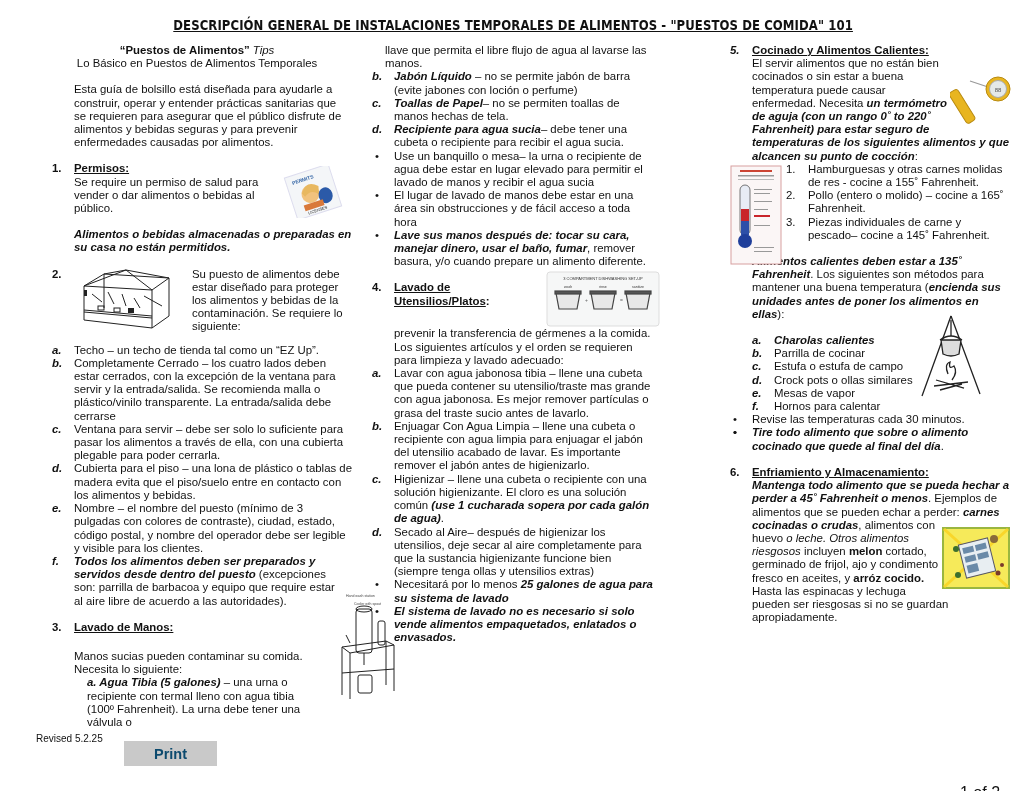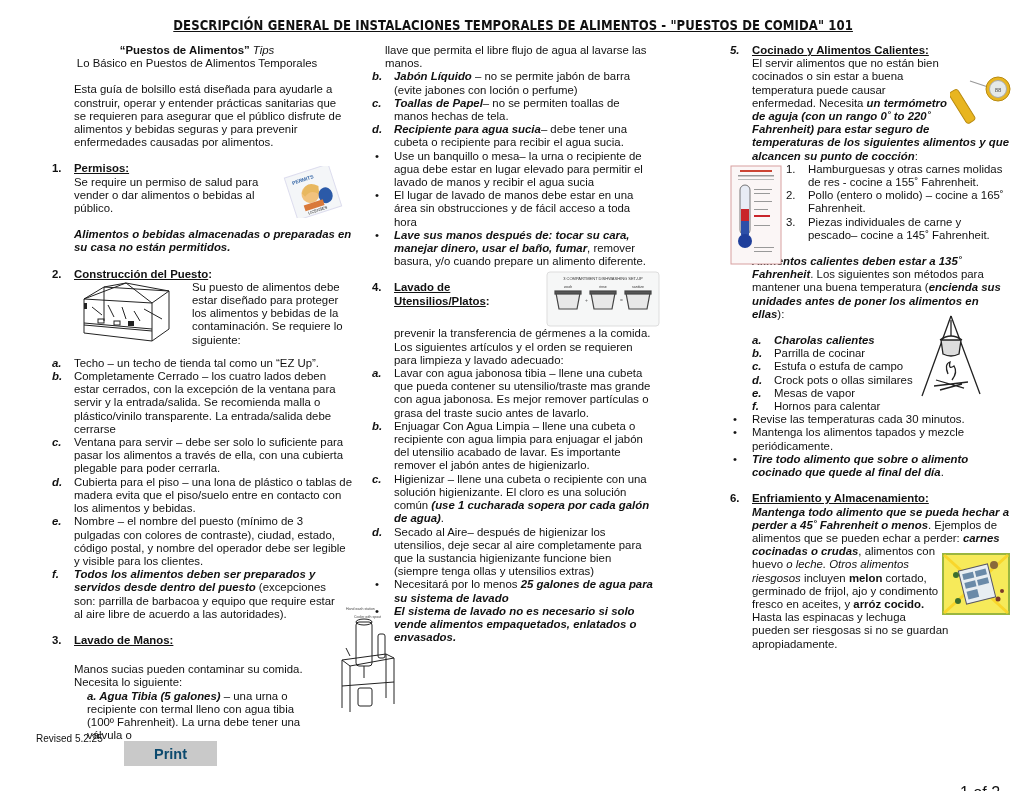--- a/index.html
+++ b/index.html
@@ -59,21 +59,20 @@
       </g>
     </svg>
     <div style="width:190px;">Se require un permiso de salud para vender o dar alimentos o bebidas al público.</div>
     <div class="gap13"></div>
     <div class="bi" style="clear:both;">Alimentos o bebidas almacenadas o preparadas en su casa no están permitidos.</div>
   </div>
   <div class="gap13"></div>
 
   <div class="sec">
     <span class="num">2.</span>
-    <div><span class="b u">Construcción del Puesto</span><span class="b">:</span></div>
     <svg class="fl" width="110" height="64" viewBox="0 0 110 64" style="margin:0 8px 0 0;">
       <g fill="none" stroke="#222" stroke-width="1">
         <polygon points="10,18 30,6 95,10 78,22"></polygon>
         <line x1="52" y1="2" x2="10" y2="18"></line>
           <line x1="52" y1="2" x2="30" y2="6"></line>
           <line x1="52" y1="2" x2="95" y2="10"></line>
           <line x1="52" y1="2" x2="78" y2="22"></line>
         <polyline points="10,18 10,52 78,60 78,22"></polyline>
         <line x1="95" y1="10" x2="95" y2="48"></line>
           <line x1="78" y1="60" x2="95" y2="48"></line>
@@ -222,21 +221,21 @@
       </g>
     </svg>
     <div class="item"><span class="lbl">a.</span><span class="bi">Charolas calientes</span></div>
     <div class="item"><span class="lbl">b.</span><span>Parrilla de cocinar</span></div>
     <div class="item"><span class="lbl">c.</span><span>Estufa o estufa de campo</span></div>
     <div class="item"><span class="lbl">d.</span><span>Crock pots o ollas similares</span></div>
     <div class="item"><span class="lbl">e.</span><span>Mesas de vapor</span></div>
     <div class="item"><span class="lbl">f.</span><span>Hornos para calentar</span></div>
   </div>
   <div class="item"><span class="dot">•</span><span>Revise las temperaturas cada 30 minutos.</span></div>
-  <div class="item"><span class="dot">•</span><span>Mantenga los alimentos tapados y mezcle periódicamente.</span></div>
+  <div class="item"><span class="dot">•</span></div>
   <div class="item"><span class="dot">•</span><span class="bi">Tire todo alimento que sobre o alimento cocinado que quede al final del día</span><span>.</span></div>
   <div class="gap13"></div>
 
   <div class="sec">
     <span class="num">6.</span>
     <div class="b u">Enfriamiento y Almacenamiento:</div>
     <div>
       <span class="bi">Mantenga todo alimento que se pueda hechar a perder a 45˚ Fahrenheit o menos</span><span>. Ejemplos de alimentos que se pueden echar a perder: </span><svg class="fr" width="68" height="62" viewBox="0 0 68 62" style="margin:8px 0 0 2px;">
         <rect x="1" y="1" width="66" height="60" fill="#f6ea5a" stroke="#9ab640" stroke-width="2"></rect>
         <g stroke="#f9d62a" stroke-width="3">

